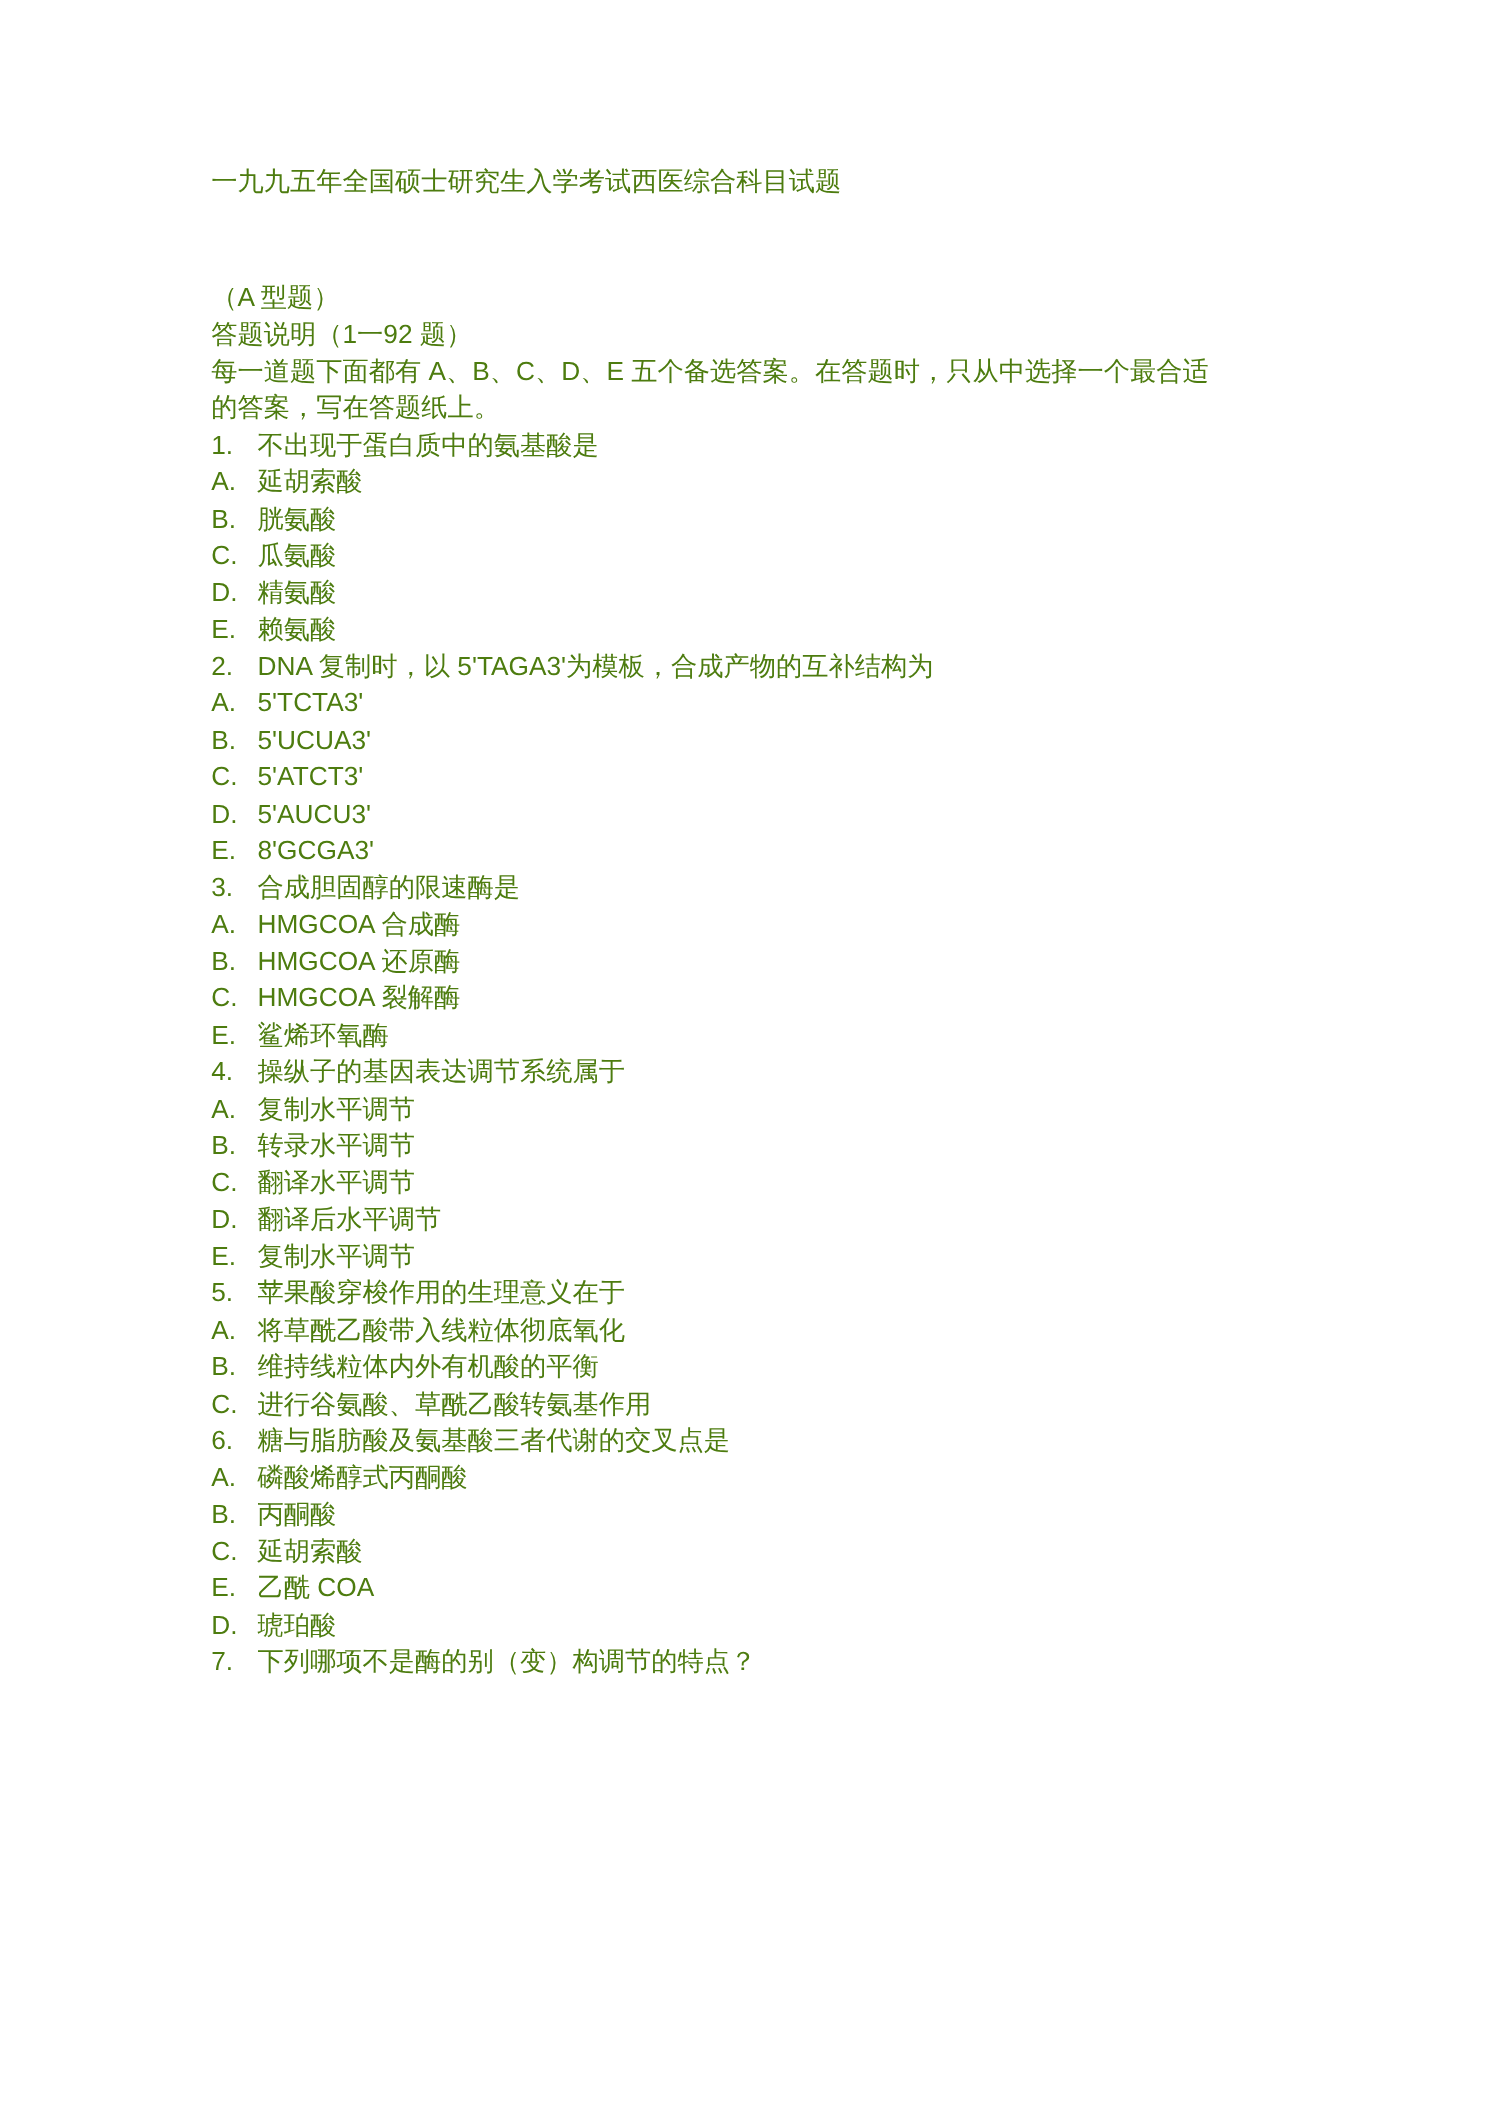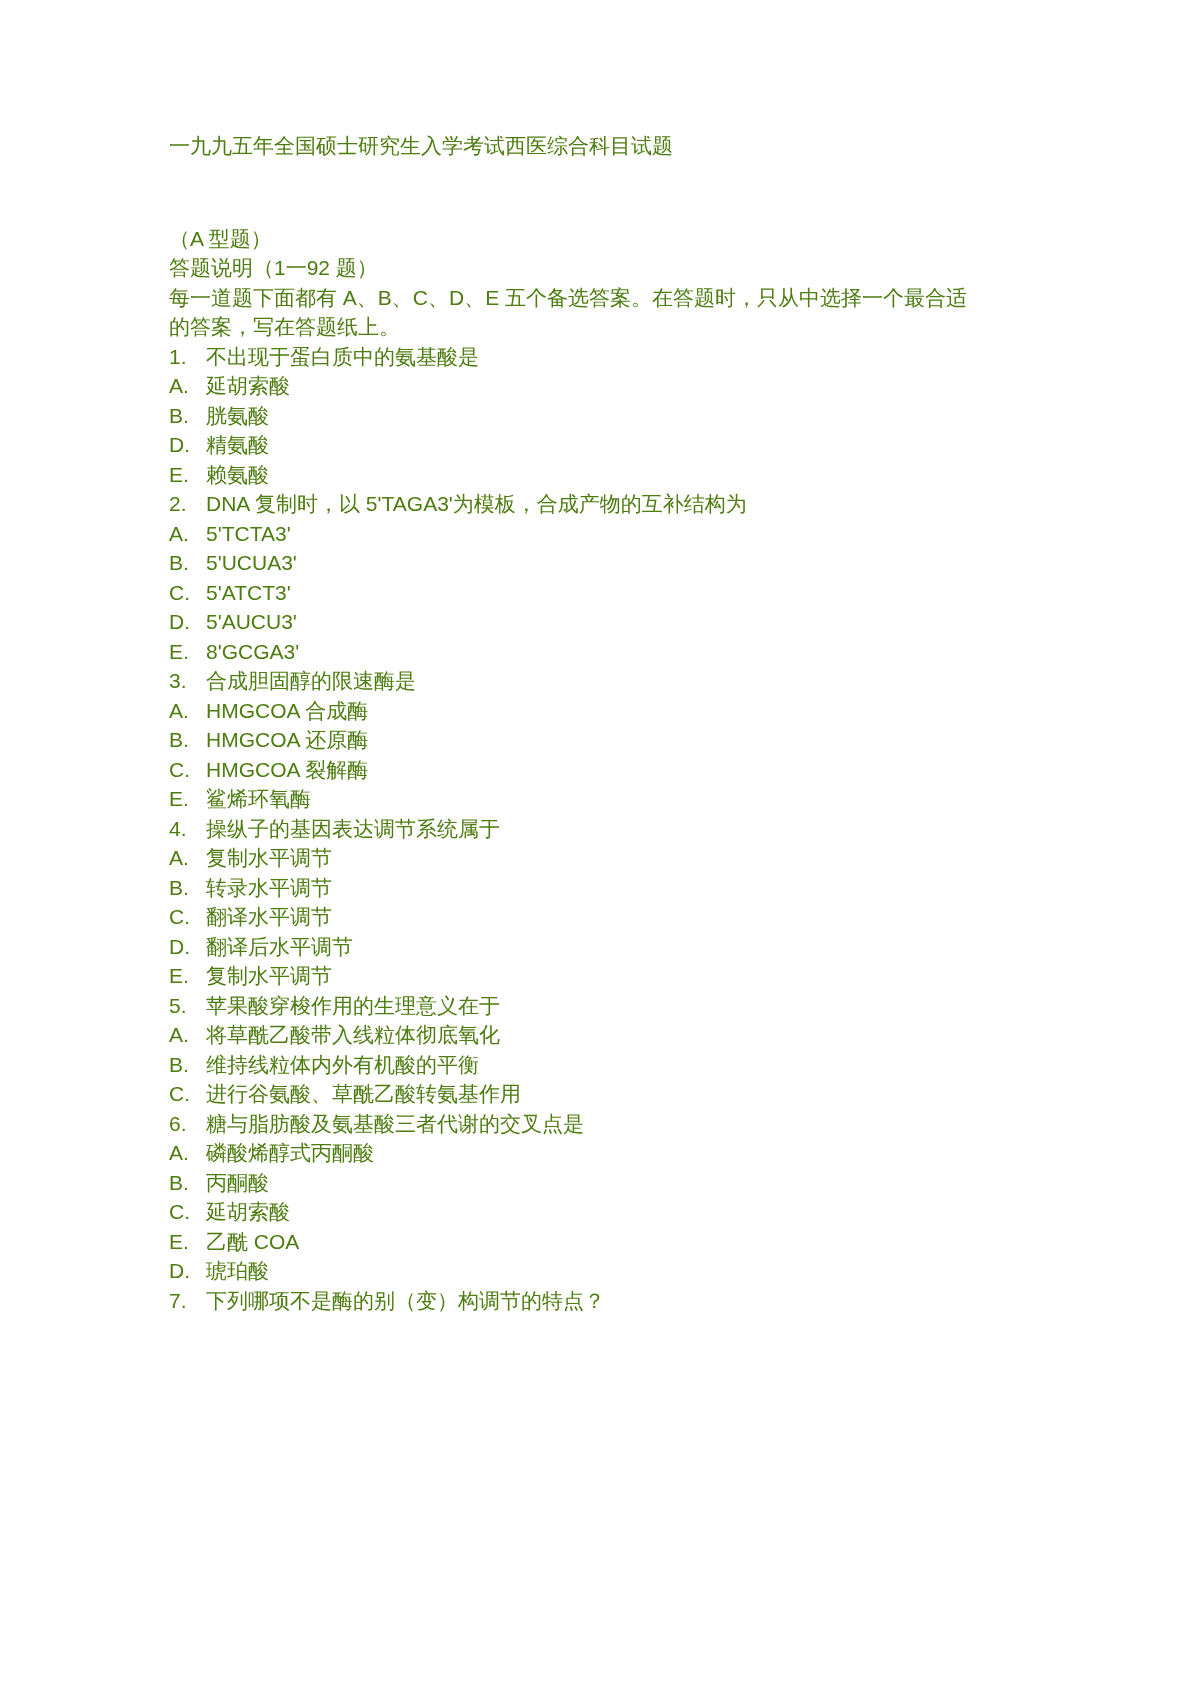--- a/index.html
+++ b/index.html
@@ -48,20 +48,21 @@
     <div class="title">一九九五年全国硕士研究生入学考试西医综合科目试题</div>
 
     <div class="line">（A 型题）</div>
     <div class="line">答题说明（1一92 题）</div>
     <div class="line">每一道题下面都有 A、B、C、D、E 五个备选答案。在答题时，只从中选择一个最合适</div>
     <div class="line">的答案，写在答题纸上。</div>
 
     <div class="line"><span class="lab">1.</span><span>不出现于蛋白质中的氨基酸是</span></div>
     <div class="line"><span class="lab">A.</span><span>延胡索酸</span></div>
     <div class="line"><span class="lab">B.</span><span>胱氨酸</span></div>
+    <div class="line"><span class="lab">C.</span><span>瓜氨酸</span></div>
     <div class="line"><span class="lab">D.</span><span>精氨酸</span></div>
     <div class="line"><span class="lab">E.</span><span>赖氨酸</span></div>
 
     <div class="line"><span class="lab">2.</span><span>DNA 复制时，以 5'TAGA3'为模板，合成产物的互补结构为</span></div>
     <div class="line"><span class="lab">A.</span><span>5'TCTA3'</span></div>
     <div class="line"><span class="lab">B.</span><span>5'UCUA3'</span></div>
     <div class="line"><span class="lab">C.</span><span>5'ATCT3'</span></div>
     <div class="line"><span class="lab">D.</span><span>5'AUCU3'</span></div>
     <div class="line"><span class="lab">E.</span><span>8'GCGA3'</span></div>
 

